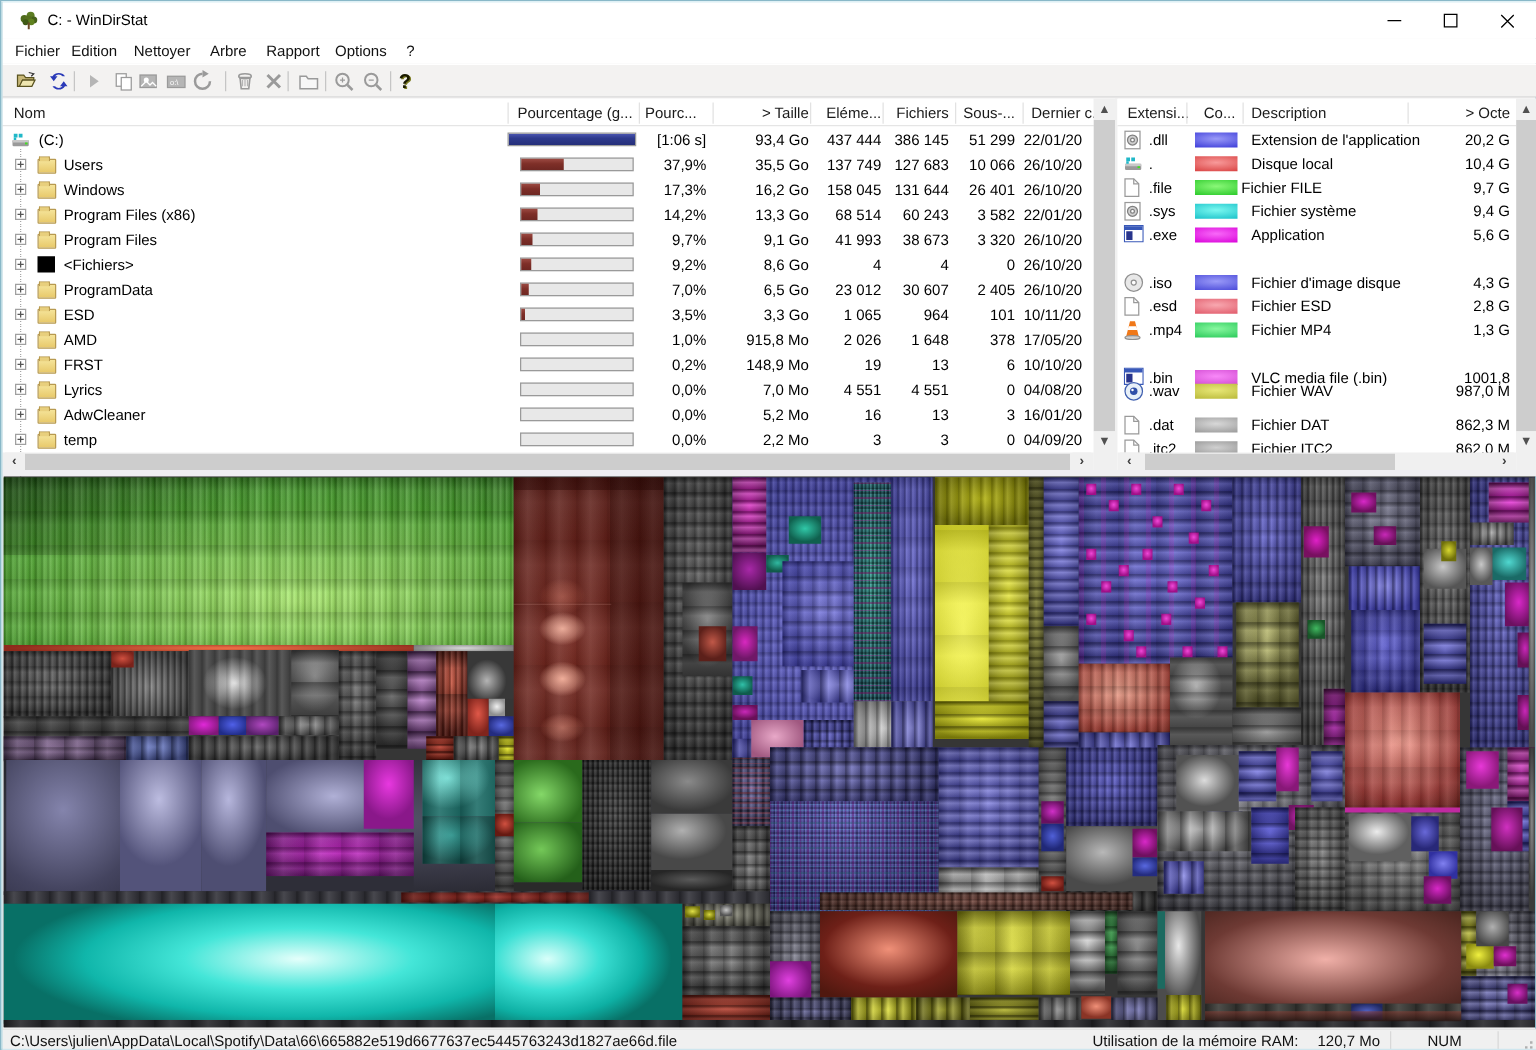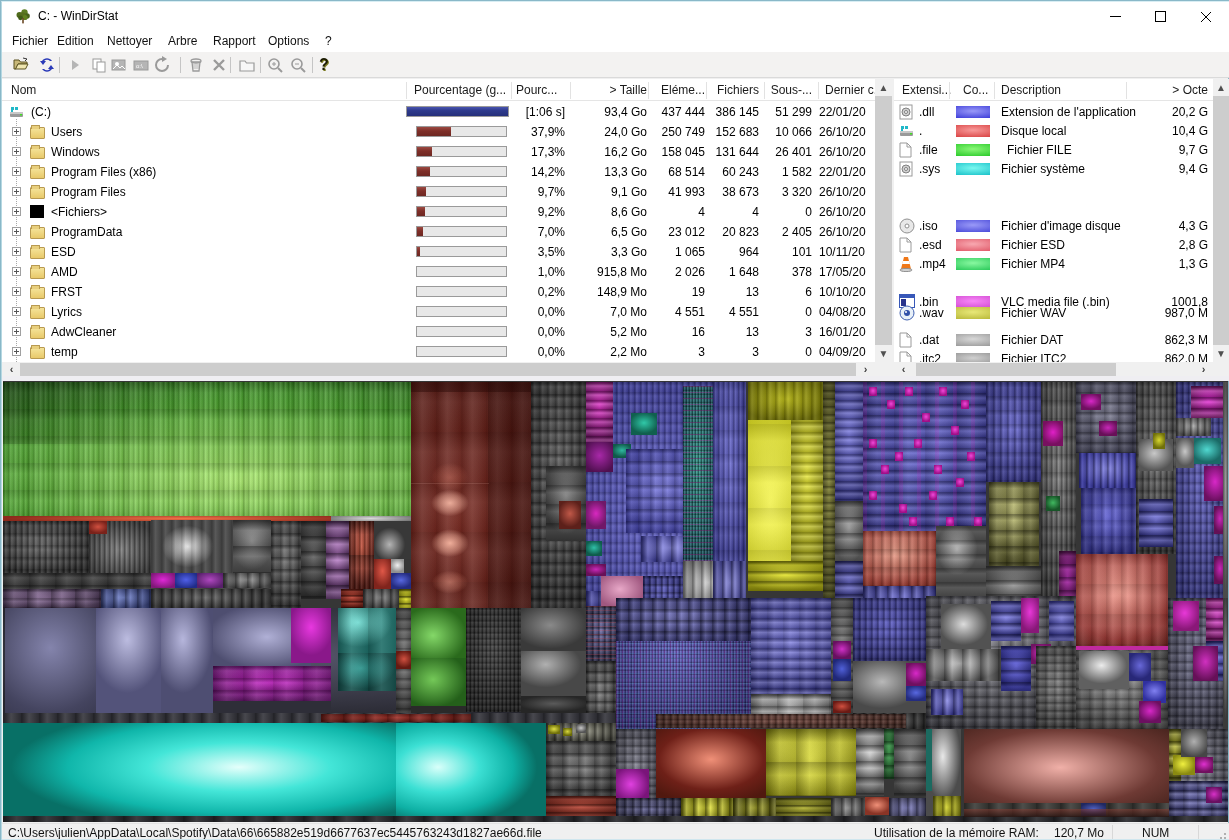--- a/index.html
+++ b/index.html
@@ -174,23 +174,23 @@
           <div class="cell" style="left:817px">22/01/20</div>
         </div>
         <div class="row" style="left:0;top:43px;width:874px">
           <div class="plus" style="left:10px;top:5px"></div>
           <div class="fold" style="left:28px;top:5px"></div>
           <div class="cell" style="left:49px">Users</div>
           <div class="bar" style="left:414px;top:4px;width:91px">
             <div class="barfill" style="width:34px"></div>
           </div>
           <div class="cell num" style="left:490px;width:73px">37,9%</div>
-          <div class="cell num" style="left:570px;width:75px">24,0 Go</div>
-          <div class="cell num" style="left:650px;width:53px">250 749</div>
-          <div class="cell num" style="left:708px;width:49px">152 683</div>
+          <div class="cell num" style="left:570px;width:75px">35,5 Go</div>
+          <div class="cell num" style="left:650px;width:53px">137 749</div>
+          <div class="cell num" style="left:708px;width:49px">127 683</div>
           <div class="cell num" style="left:762px;width:48px">10 066</div>
           <div class="cell" style="left:817px">26/10/20</div>
         </div>
         <div class="row" style="left:0;top:63px;width:874px">
           <div class="plus" style="left:10px;top:5px"></div>
           <div class="fold" style="left:28px;top:5px"></div>
           <div class="cell" style="left:49px">Windows</div>
           <div class="bar" style="left:414px;top:4px;width:91px">
             <div class="barfill" style="width:15px"></div>
           </div>
@@ -205,21 +205,21 @@
           <div class="plus" style="left:10px;top:5px"></div>
           <div class="fold" style="left:28px;top:5px"></div>
           <div class="cell" style="left:49px">Program Files (x86)</div>
           <div class="bar" style="left:414px;top:4px;width:91px">
             <div class="barfill" style="width:13px"></div>
           </div>
           <div class="cell num" style="left:490px;width:73px">14,2%</div>
           <div class="cell num" style="left:570px;width:75px">13,3 Go</div>
           <div class="cell num" style="left:650px;width:53px">68 514</div>
           <div class="cell num" style="left:708px;width:49px">60 243</div>
-          <div class="cell num" style="left:762px;width:48px">1 582</div>
+          <div class="cell num" style="left:762px;width:48px">3 582</div>
           <div class="cell" style="left:817px">22/01/20</div>
         </div>
         <div class="row" style="left:0;top:103px;width:874px">
           <div class="plus" style="left:10px;top:5px"></div>
           <div class="fold" style="left:28px;top:5px"></div>
           <div class="cell" style="left:49px">Program Files</div>
           <div class="bar" style="left:414px;top:4px;width:91px">
             <div class="barfill" style="width:9px"></div>
           </div>
           <div class="cell num" style="left:490px;width:73px">9,7%</div>
@@ -246,21 +246,21 @@
         <div class="row" style="left:0;top:143px;width:874px">
           <div class="plus" style="left:10px;top:5px"></div>
           <div class="fold" style="left:28px;top:5px"></div>
           <div class="cell" style="left:49px">ProgramData</div>
           <div class="bar" style="left:414px;top:4px;width:91px">
             <div class="barfill" style="width:6px"></div>
           </div>
           <div class="cell num" style="left:490px;width:73px">7,0%</div>
           <div class="cell num" style="left:570px;width:75px">6,5 Go</div>
           <div class="cell num" style="left:650px;width:53px">23 012</div>
-          <div class="cell num" style="left:708px;width:49px">20 823</div>
+          <div class="cell num" style="left:708px;width:49px">30 607</div>
           <div class="cell num" style="left:762px;width:48px">2 405</div>
           <div class="cell" style="left:817px">26/10/20</div>
         </div>
         <div class="row" style="left:0;top:163px;width:874px">
           <div class="plus" style="left:10px;top:5px"></div>
           <div class="fold" style="left:28px;top:5px"></div>
           <div class="cell" style="left:49px">ESD</div>
           <div class="bar" style="left:414px;top:4px;width:91px">
             <div class="barfill" style="width:3px"></div>
           </div>
@@ -375,33 +375,44 @@
           <div class="cell" style="left:107px">Disque local</div>
           <div class="cell num" style="left:240px;width:74px">10,4 G</div>
         </div>
         <div class="row" style="left:0;top:61px;width:320px">
           <svg class="t" style="left:5px;top:2px" width="13" height="16" viewBox="0 0 13 16">
             <path d="M1 1 h7 l4 4 v10 h-11 Z" fill="#fff" stroke="#9a9a9a"></path>
             <path d="M8 1 l0 4 4 0" fill="none" stroke="#9a9a9a"></path>
           </svg>
           <div class="cell" style="left:25px">.file</div>
           <div class="swatch" style="left:62px;background:radial-gradient(ellipse 100% 75% at 50% 42%,#8af878,#28c828 95%)"></div>
-          <div class="cell" style="left:113px">Fichier FILE</div>
+          <div class="cell" style="left:99px">Fichier FILE</div>
           <div class="cell num" style="left:240px;width:74px">9,7 G</div>
         </div>
         <div class="row" style="left:0;top:80px;width:320px">
           <svg class="t" style="left:5px;top:2px" width="15" height="16" viewBox="0 0 15 16">
             <rect x="1" y="1" width="12" height="14" fill="#fff" stroke="#9a9a9a"></rect>
             <circle cx="7" cy="8" r="4" fill="#d0d0d0" stroke="#808080"></circle>
             <circle cx="7" cy="8" r="1.5" fill="#fff" stroke="#808080"></circle>
           </svg>
           <div class="cell" style="left:25px">.sys</div>
           <div class="swatch" style="left:62px;background:radial-gradient(ellipse 100% 75% at 50% 42%,#7af8f0,#18c0c8 95%)"></div>
           <div class="cell" style="left:107px">Fichier système</div>
           <div class="cell num" style="left:240px;width:74px">9,4 G</div>
+        </div>
+        <div class="row" style="left:0;top:99px;width:320px">
+          <svg class="t" style="left:5px;top:2px" width="16" height="14" viewBox="0 0 16 14">
+            <rect x="0.5" y="0.5" width="15" height="13" fill="#fff" stroke="#3858b8"></rect>
+            <rect x="1" y="1" width="14" height="3" fill="#3858b8"></rect>
+            <rect x="2" y="5" width="5" height="7" fill="#28348c"></rect>
+          </svg>
+          <div class="cell" style="left:25px">.exe</div>
+          <div class="swatch" style="left:62px;background:radial-gradient(ellipse 100% 75% at 50% 42%,#f868f8,#d800d8 95%)"></div>
+          <div class="cell" style="left:107px">Application</div>
+          <div class="cell num" style="left:240px;width:74px">5,6 G</div>
         </div>
         <div class="row" style="left:0;top:137px;width:320px">
           <svg class="t" style="left:5px;top:2px" width="16" height="16" viewBox="0 0 16 16">
             <circle cx="8" cy="8" r="7" fill="#e8e8e8" stroke="#909090"></circle>
             <circle cx="8" cy="8" r="2" fill="#fff" stroke="#909090"></circle>
           </svg>
           <div class="cell" style="left:25px">.iso</div>
           <div class="swatch" style="left:62px;background:radial-gradient(ellipse 100% 75% at 50% 42%,#9a9af8,#4848d8 95%)"></div>
           <div class="cell" style="left:107px">Fichier d'image disque</div>
           <div class="cell num" style="left:240px;width:74px">4,3 G</div>

